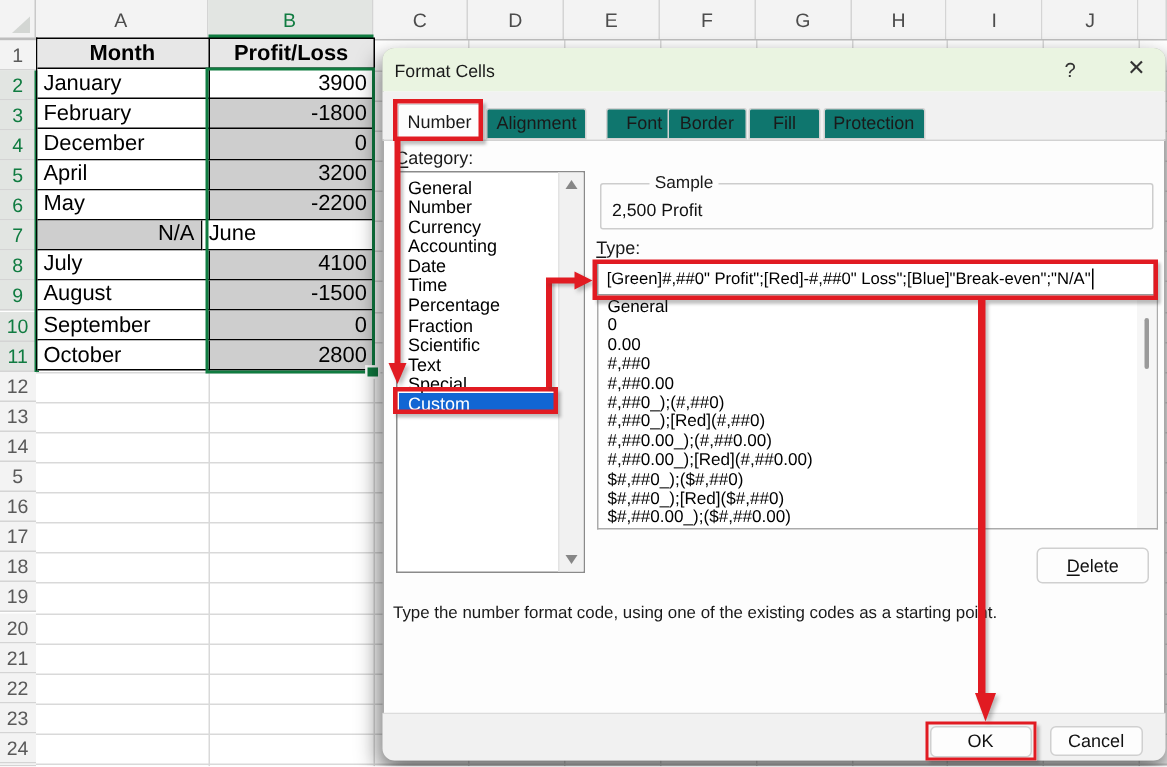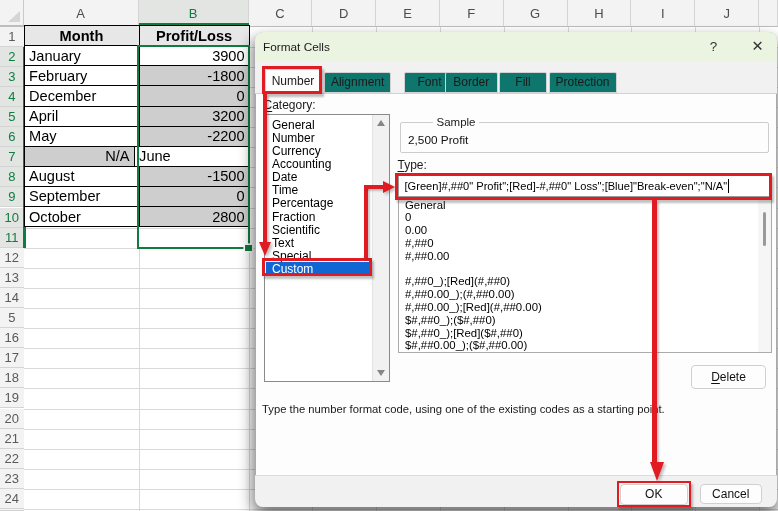--- a/index.html
+++ b/index.html
@@ -234,20 +234,24 @@
       </div>
       <div class="trow">
         <div class="tcell c0">May</div>
         <div class="tcell c1 selfill">-2200</div>
       </div>
       <div class="trow">
         <div class="tcell c1 selfill">N/A</div>
         <div class="tcell c0">June</div>
       </div>
       <div class="trow">
+        <div class="tcell c0">July</div>
+        <div class="tcell c1 selfill">4100</div>
+      </div>
+      <div class="trow">
         <div class="tcell c0">August</div>
         <div class="tcell c1 selfill">-1500</div>
       </div>
       <div class="trow">
         <div class="tcell c0">September</div>
         <div class="tcell c1 selfill">0</div>
       </div>
       <div class="trow">
         <div class="tcell c0">October</div>
         <div class="tcell c1 selfill">2800</div>
@@ -308,20 +312,21 @@
     <span>[Green]#,##0" Profit";[Red]-#,##0" Loss";[Blue]"Break-even";"N/A"</span>
       <span class="caret"></span>
   </div>
 
   <div id="codeList">
       <div class="code-item" style="top:-1.2px">General</div>
       <div class="code-item" style="top:11.600000000000001px">0</div>
       <div class="code-item" style="top:24.400000000000002px">0.00</div>
       <div class="code-item" style="top:37.2px">#,##0</div>
       <div class="code-item" style="top:50px">#,##0.00</div>
+      <div class="code-item" style="top:62.8px">#,##0_);(#,##0)</div>
       <div class="code-item" style="top:75.60000000000001px">#,##0_);[Red](#,##0)</div>
       <div class="code-item" style="top:88.4px">#,##0.00_);(#,##0.00)</div>
       <div class="code-item" style="top:101.2px">#,##0.00_);[Red](#,##0.00)</div>
       <div class="code-item" style="top:114px">$#,##0_);($#,##0)</div>
       <div class="code-item" style="top:126.8px">$#,##0_);[Red]($#,##0)</div>
       <div class="code-item" style="top:139.60000000000002px">$#,##0.00_);($#,##0.00)</div>
     <div class="code-scroll">
       <div class="code-thumb"></div>
     </div>
   </div>

